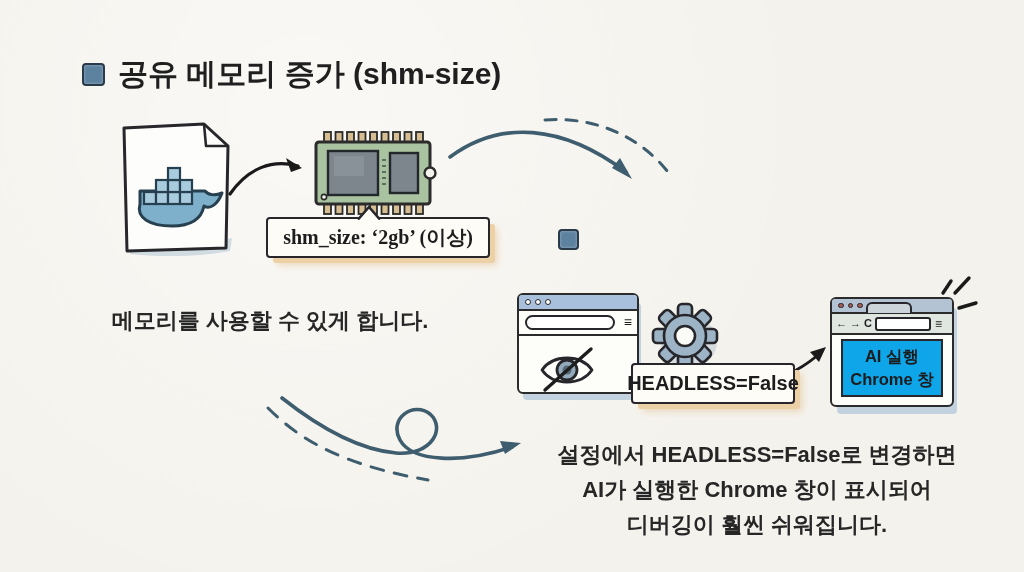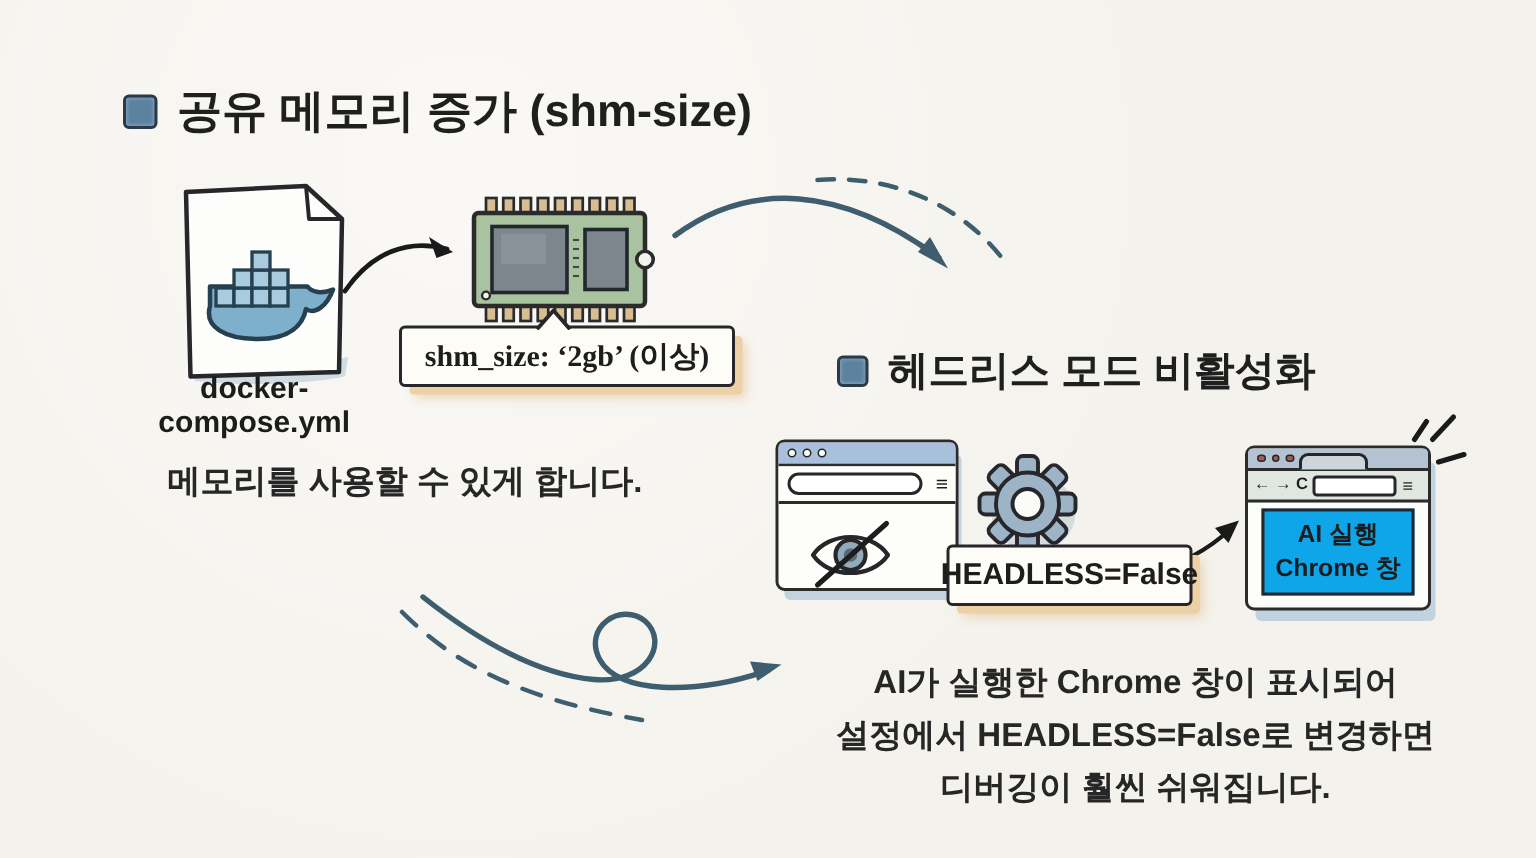--- a/index.html
+++ b/index.html
@@ -44,21 +44,20 @@
         <rect x="46" y="74" width="12" height="12"></rect>
         <rect x="58" y="74" width="12" height="12"></rect>
         <rect x="70" y="74" width="12" height="12"></rect>
         <rect x="46" y="62" width="12" height="12"></rect>
         <rect x="58" y="62" width="12" height="12"></rect>
         <rect x="70" y="62" width="12" height="12"></rect>
         <rect x="58" y="50" width="12" height="12"></rect>
       </g>
     </g>
   </svg>
-  <div class="abs" style="left:72px;top:248px;width:195px;text-align:center;font-size:20px;font-weight:600;color:#1c1c1c;">docker-compose.yml</div>
 
   <svg class="abs" style="left:310px;top:126px;" width="132" height="100" viewBox="0 0 132 100">
     <g fill="#d6bd92" stroke="#2b2b2b" stroke-width="1.8">
       <rect x="14" y="6" width="7" height="12"></rect>
         <rect x="25.5" y="6" width="7" height="12"></rect>
       <rect x="37" y="6" width="7" height="12"></rect>
         <rect x="48.5" y="6" width="7" height="12"></rect>
       <rect x="60" y="6" width="7" height="12"></rect>
         <rect x="71.5" y="6" width="7" height="12"></rect>
       <rect x="83" y="6" width="7" height="12"></rect>
@@ -97,21 +96,20 @@
   <svg class="abs" style="left:356px;top:204px;" width="26" height="16" viewBox="0 0 26 16">
     <path d="M2 15.5 L13 3 L24 15.5" fill="#fdfcf7" stroke="#26262b" stroke-width="2.6" stroke-linejoin="round"></path>
   </svg>
 
   <div class="para abs" style="left:88px;top:304px;width:364px;font-size:22px;line-height:34px;">
     <span>메모리를 사용할 수 있게 합니다.</span>
   </div>
 
   <div class="heading abs" style="left:540px;top:229px;font-size:27px;">
     <span class="bullet" style="width:17px;height:17px;"></span>
-    <span>헤드리스 모드 비활성화</span>
   </div>
 
   <div class="win abs" style="left:517px;top:293px;width:122px;height:101px;box-shadow:4px 8px 0 -2px #c2d2de;">
     <div class="titlebar" style="height:14px;background:#a9c0dc;">
       <span class="dot"></span>
       <span class="dot"></span>
       <span class="dot"></span>
     </div>
     <div class="toolbar" style="height:23px;background:#fdfdfa;">
       <div class="pill" style="width:86px;height:11px;margin-left:6px;"></div>
@@ -161,22 +159,22 @@
       <div class="pill" style="width:52px;height:10px;border-radius:3px;"></div>
       <span class="menu-glyph" style="font-size:12px;margin-left:1px;">≡</span>
     </div>
     <div style="position:absolute;left:9px;right:9px;top:40px;bottom:8px;border:2px solid #26262b;background:#0ea5e9;display:flex;flex-direction:column;align-items:center;justify-content:center;font-size:16.5px;font-weight:600;color:#1c1c1c;line-height:23px;text-align:center;">
       <span>AI 실행</span>
       <span>Chrome 창</span>
     </div>
   </div>
 
   <div class="para abs" style="left:542px;top:437px;width:430px;font-size:22px;line-height:35px;">
+    <span>설정에서 HEADLESS=False로 변경하면</span>
     <span>AI가 실행한 Chrome 창이 표시되어</span>
-    <span>설정에서 HEADLESS=False로 변경하면</span>
     <span>디버깅이 훨씬 쉬워집니다.</span>
   </div>
 
   <svg class="abs" style="left:0;top:0;pointer-events:none;" width="1024" height="572" viewBox="0 0 1024 572">
 
     <g>
       <path d="M230 194 C248 168 272 159 298 166" fill="none" stroke="#1a1a1a" stroke-width="3.2" stroke-linecap="round"></path>
       <path d="M302 168 L286 158 L291 172 Z" fill="#1a1a1a"></path>
     </g>
 

